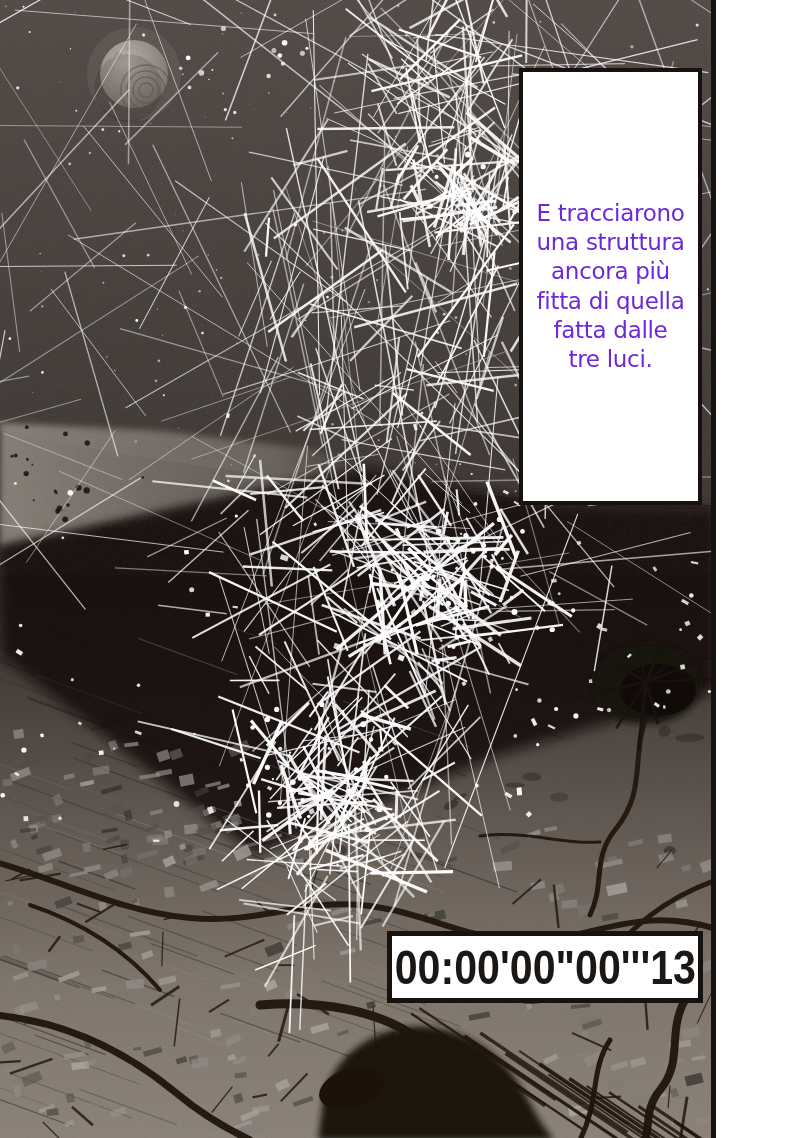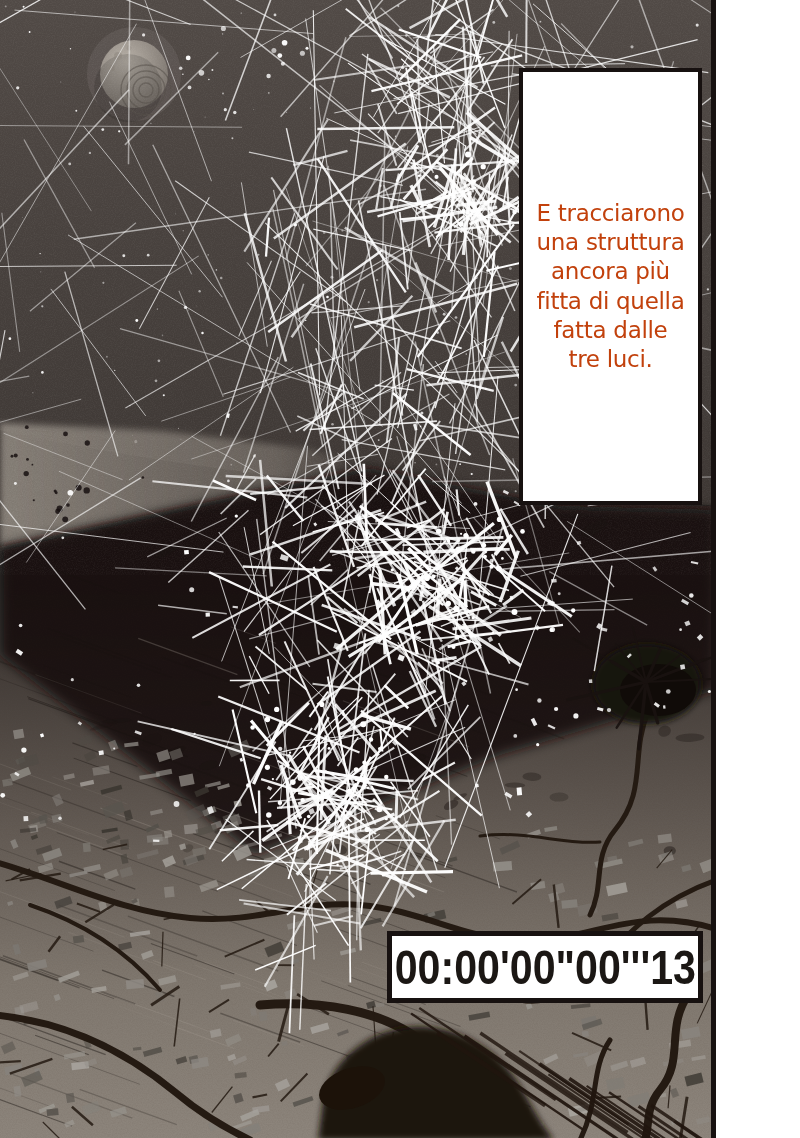--- a/index.html
+++ b/index.html
@@ -14,21 +14,21 @@
   .stop-moon-a{stop-color:var(--moon-light);}
   .stop-moon-b{stop-color:var(--moon-dark);}
   .speech-box{
     position:absolute;left:519px;top:68px;width:183px;height:437px;
     box-sizing:border-box;border:4px solid var(--ink);background:#fff;
     display:flex;align-items:center;justify-content:center;z-index:5;
   }
   .speech-box p{
     margin:0;white-space:pre-line;text-align:center;
     font-size:23px;line-height:1.27;letter-spacing:-0.3px;
-    color:#c2410c;font-family:"DejaVu Sans",sans-serif;
+    color:#6d28d9;font-family:"DejaVu Sans",sans-serif;
   }
   .timer-box{
     position:absolute;left:387px;top:931px;width:316px;height:72px;
     box-sizing:border-box;border:5px solid var(--ink);background:#fff;
     display:flex;align-items:center;justify-content:center;z-index:5;overflow:hidden;
   }
   .timer-box span{
     display:inline-block;transform:scaleX(.84);
     font-family:"Liberation Sans",sans-serif;font-weight:700;
     font-size:49px;letter-spacing:0px;color:#1b1714;white-space:nowrap;

